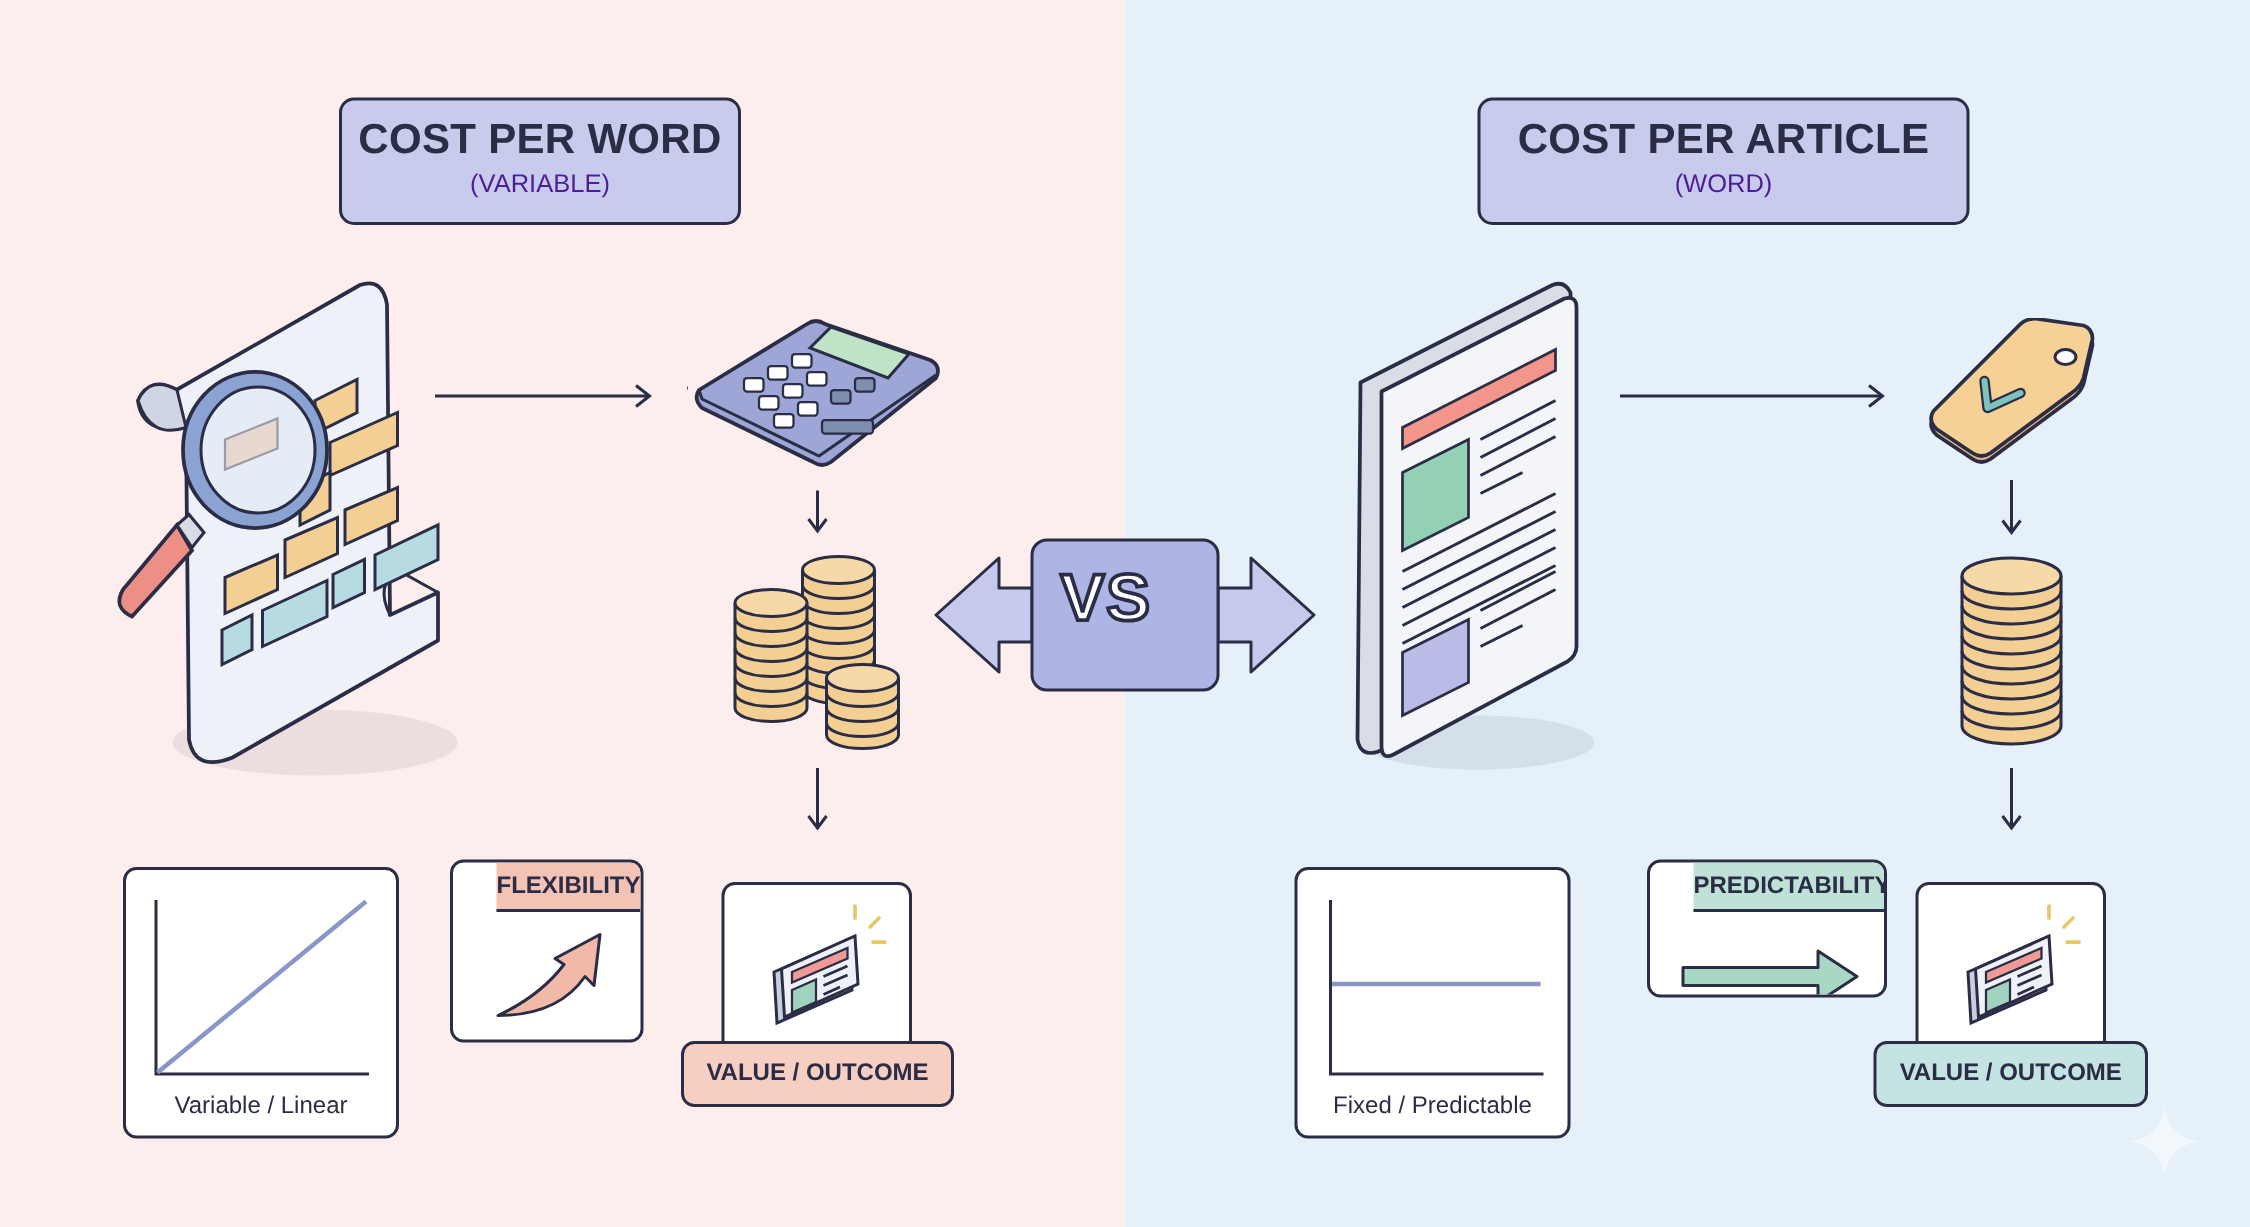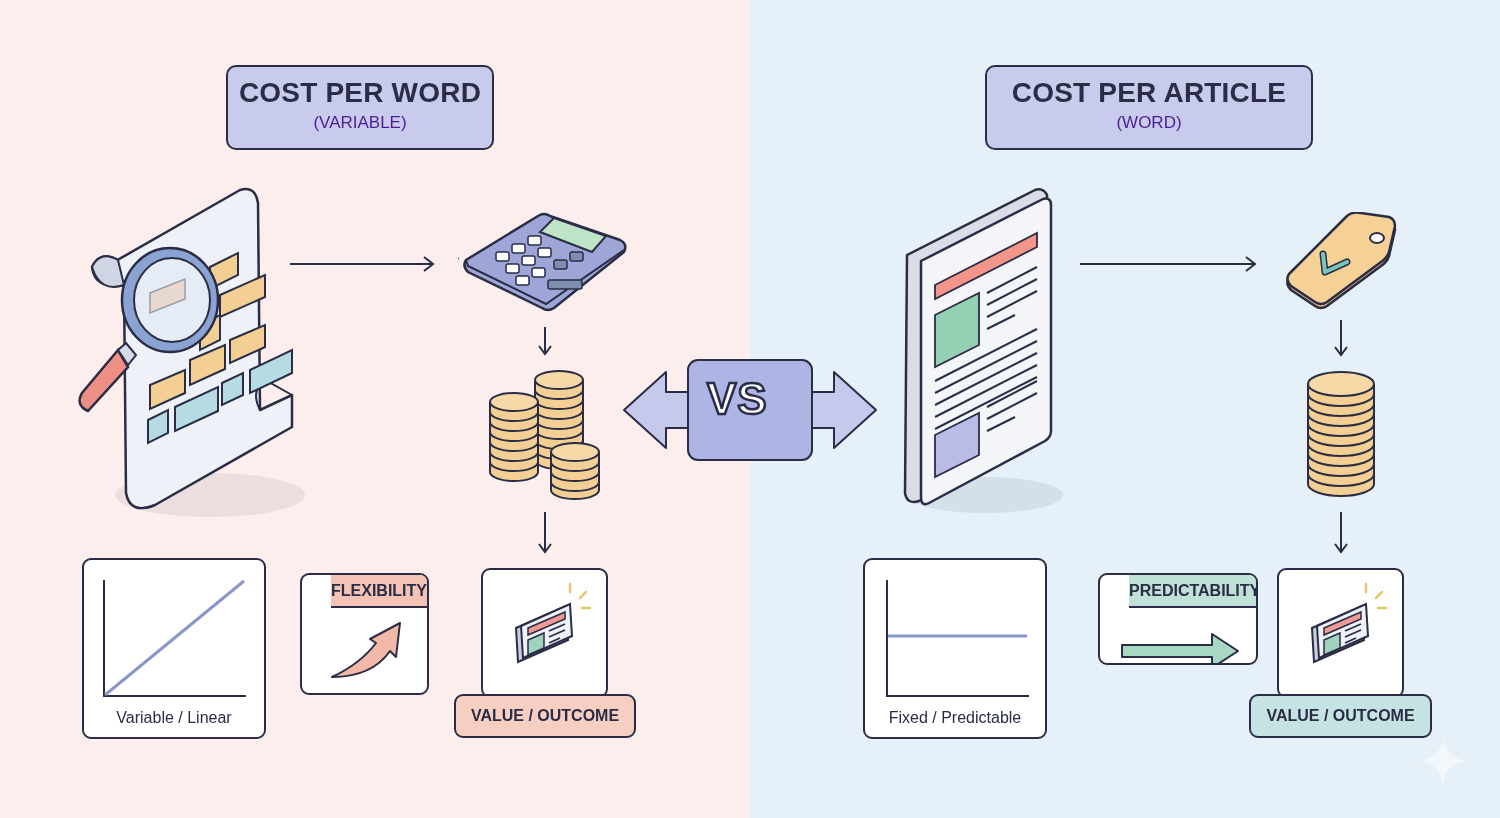--- a/index.html
+++ b/index.html
@@ -9,21 +9,21 @@
   .bg-right { position: absolute; left: 750px; top: 0; width: 750px; height: 818px; background: #e6f0f8; }
   .abs { position: absolute; }
 
   .title-box {
     position: absolute; background: #c9cbec; border: 2px solid #2a2d45; border-radius: 10px;
     text-align: center; padding-top: 10px;
   }
   .title-main { font-weight: 700; font-size: 28px; letter-spacing: 0.2px; color: #2a2d45; line-height: 32px; }
   .title-sub { font-size: 17px; color: #4c1d95; line-height: 28px; }
 
-  .card { position: absolute; background: #ffffff; border: 2px solid #2a2d45; border-radius: 9px; }
+  .card { position: absolute; background: #ffffff; border: 2px solid #2a2d45; border-radius: 9px; margin-top: 20px; }
   .chart-caption { position: absolute; left: 0; right: 0; bottom: 10px; text-align: center; font-size: 16px; color: #2a2d45; }
 
   .tag-card { position: absolute; background: #ffffff; border: 2px solid #2a2d45; border-radius: 9px; overflow: hidden; padding-left: 29px; }
   .tag-head { height: 33px; border-bottom: 2px solid #2a2d45; font-weight: 700; font-size: 16px; text-align: center; line-height: 32px; color: #2a2d45; }
 
   .value-label {
     position: absolute; border: 2px solid #2a2d45; border-radius: 9px; text-align: center;
     font-weight: 700; font-size: 16px; line-height: 40px; color: #2a2d45;
   }
   .vs-text { position: absolute; font-weight: 700; font-size: 44px; color: #fff; -webkit-text-stroke: 2.5px #2a2d45; letter-spacing: 1px; }

